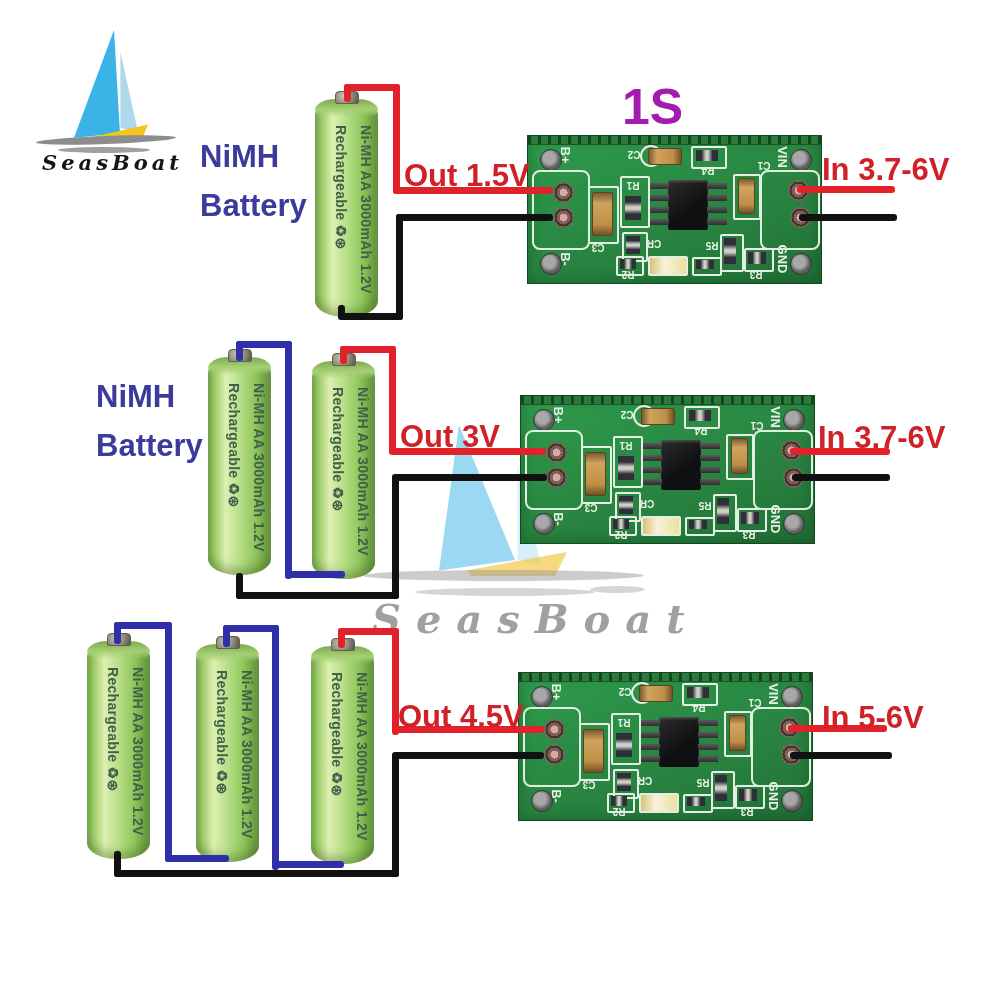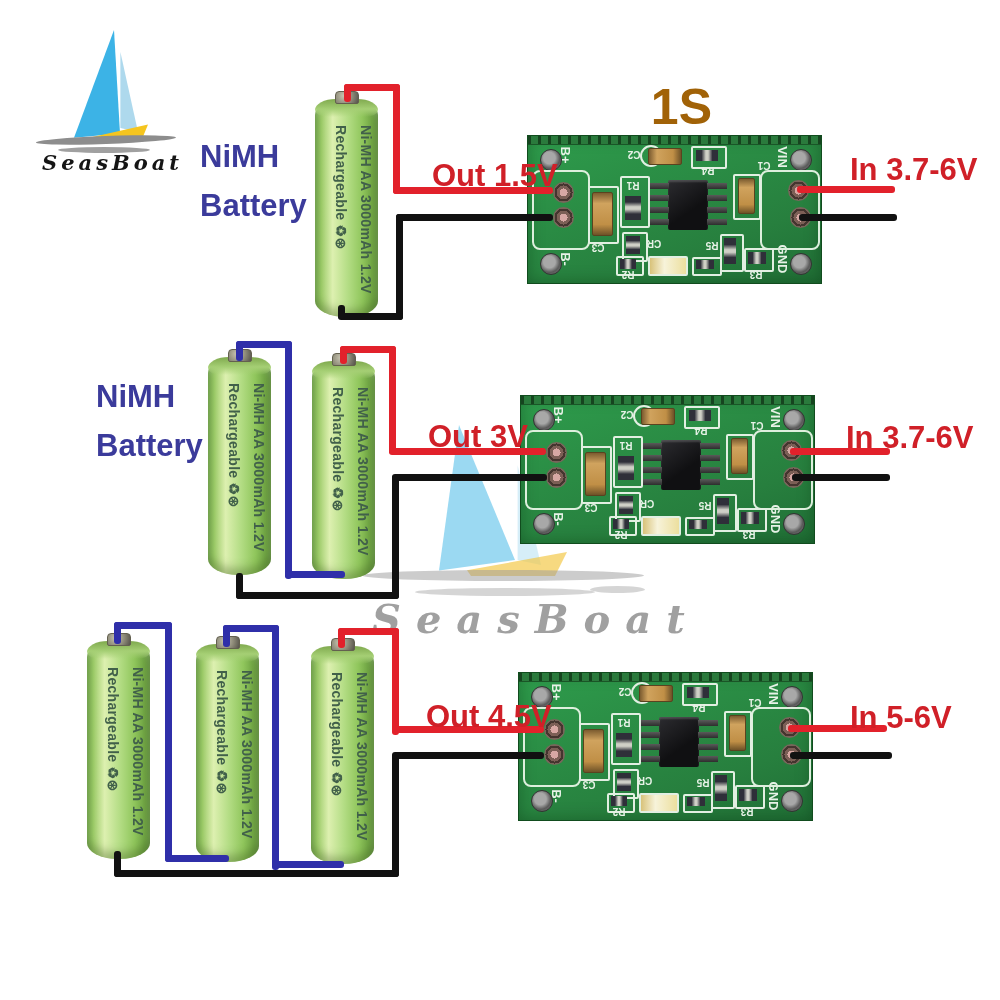--- a/index.html
+++ b/index.html
@@ -59,23 +59,23 @@
   .tancapv{position:absolute;border:1px solid #5a431f;border-radius:2px;
         background:linear-gradient(180deg,#7c5c30,#d0a35e 25%,#c08f46 75%,#6e5228);}
   .outline{position:absolute;border:2px solid #e2efe2;border-radius:2px;}
   .circle-outline{position:absolute;border:2px solid #e2efe2;border-radius:50%;}
   .resin{position:absolute;background:linear-gradient(90deg,#2f2f39 25%,#cfcfc6 45% 55%,#2f2f39 75%);}
   .resinv{position:absolute;background:linear-gradient(180deg,#2f2f39 25%,#cfcfc6 45% 55%,#2f2f39 75%);}
   .ledcmp{position:absolute;border:2px solid #e2efe2;border-radius:2px;
         background:linear-gradient(90deg,#d8c27a,#f7f3da 40%,#ecdf9e);}
 
   
-  .red-label{position:absolute;z-index:4;color:#d02028;font-weight:bold;font-size:31px;white-space:nowrap;margin-left:28px;}
+  .red-label{position:absolute;z-index:4;color:#d02028;font-weight:bold;font-size:31px;white-space:nowrap;}
   .blue-label{position:absolute;z-index:4;color:#3b3b9b;font-weight:bold;font-size:31px;line-height:49px;white-space:nowrap;}
-  .mod-title{position:absolute;z-index:4;color:#a16207;font-weight:bold;font-size:50px;width:90px;text-align:right;white-space:nowrap;}
+  .mod-title{position:absolute;z-index:4;color:#a21caf;font-weight:bold;font-size:50px;width:90px;text-align:left;white-space:nowrap;}
 </style>
 </head>
 <body>
 
 <div id="canvas">
 
   <div class="wm" style="left:30px;top:20px;width:190px;height:165px;">
     <div class="shape" style="left:40px;top:10px;width:50px;height:110px;background:#3cb3e6;clip-path:polygon(88% 0,8% 98%,100% 94%);"></div>
     <div class="shape" style="left:88px;top:32px;width:20px;height:80px;background:#aed9ed;clip-path:polygon(12% 0,12% 95%,100% 100%);"></div>
     <div class="shape" style="left:58px;top:102px;width:60px;height:20px;background:#f5c51f;clip-path:polygon(0 80%,100% 12%,88% 100%,5% 100%);"></div>

